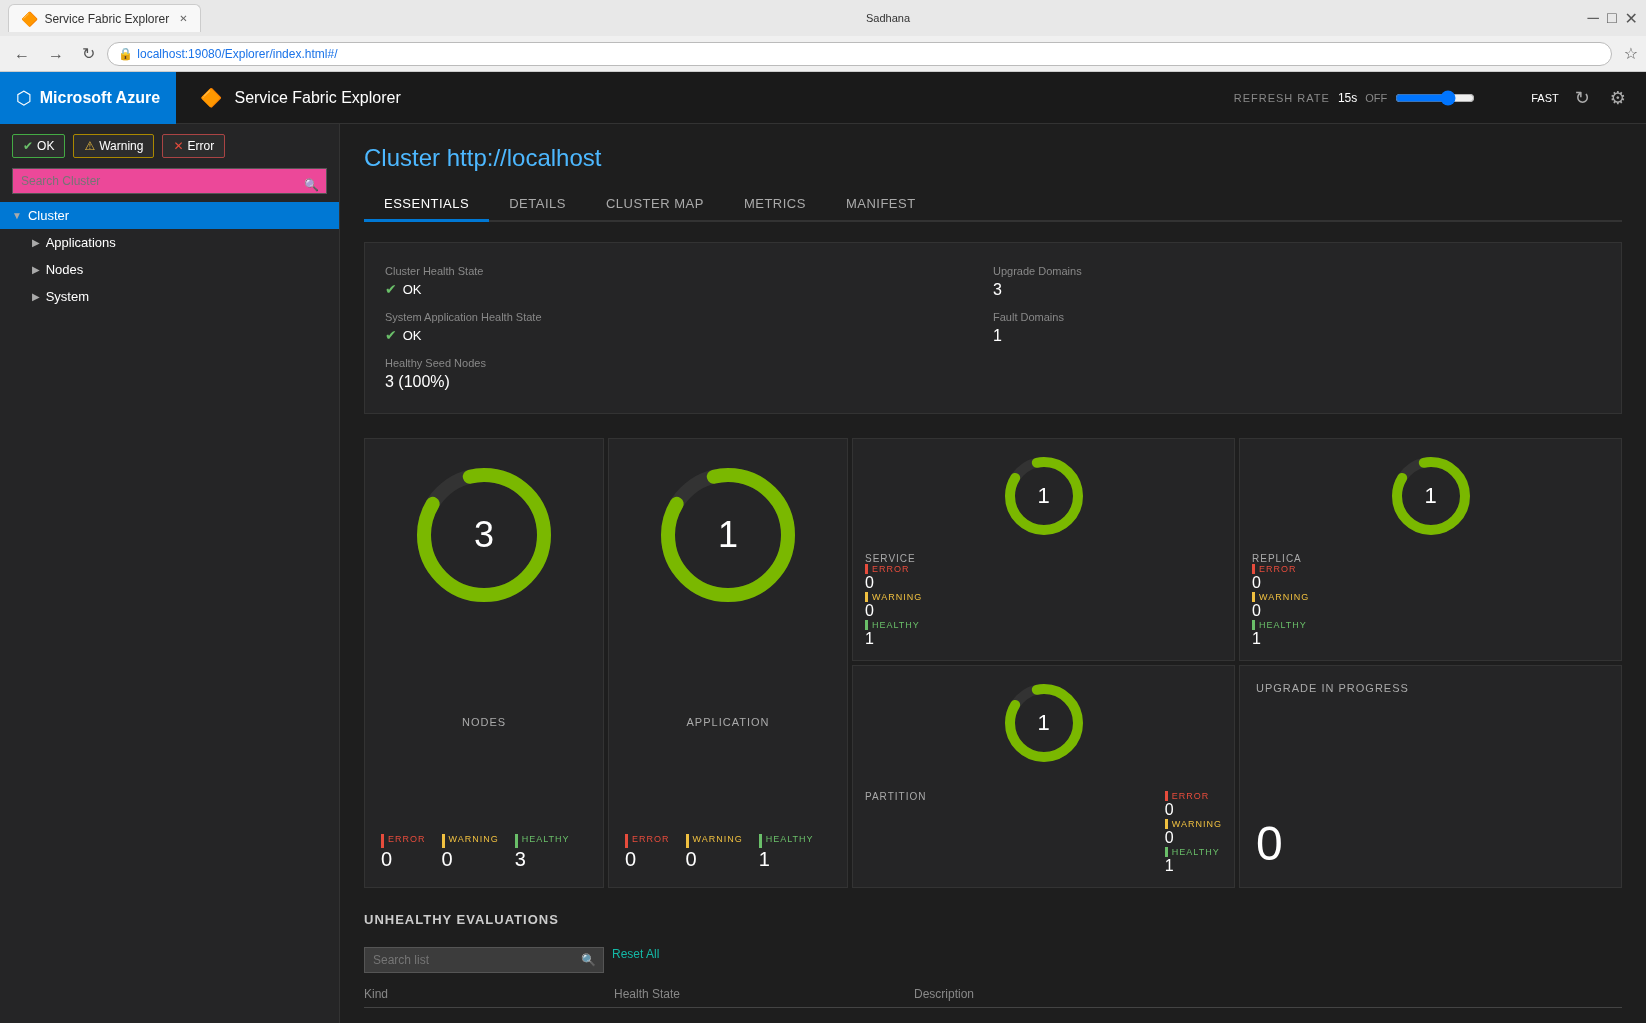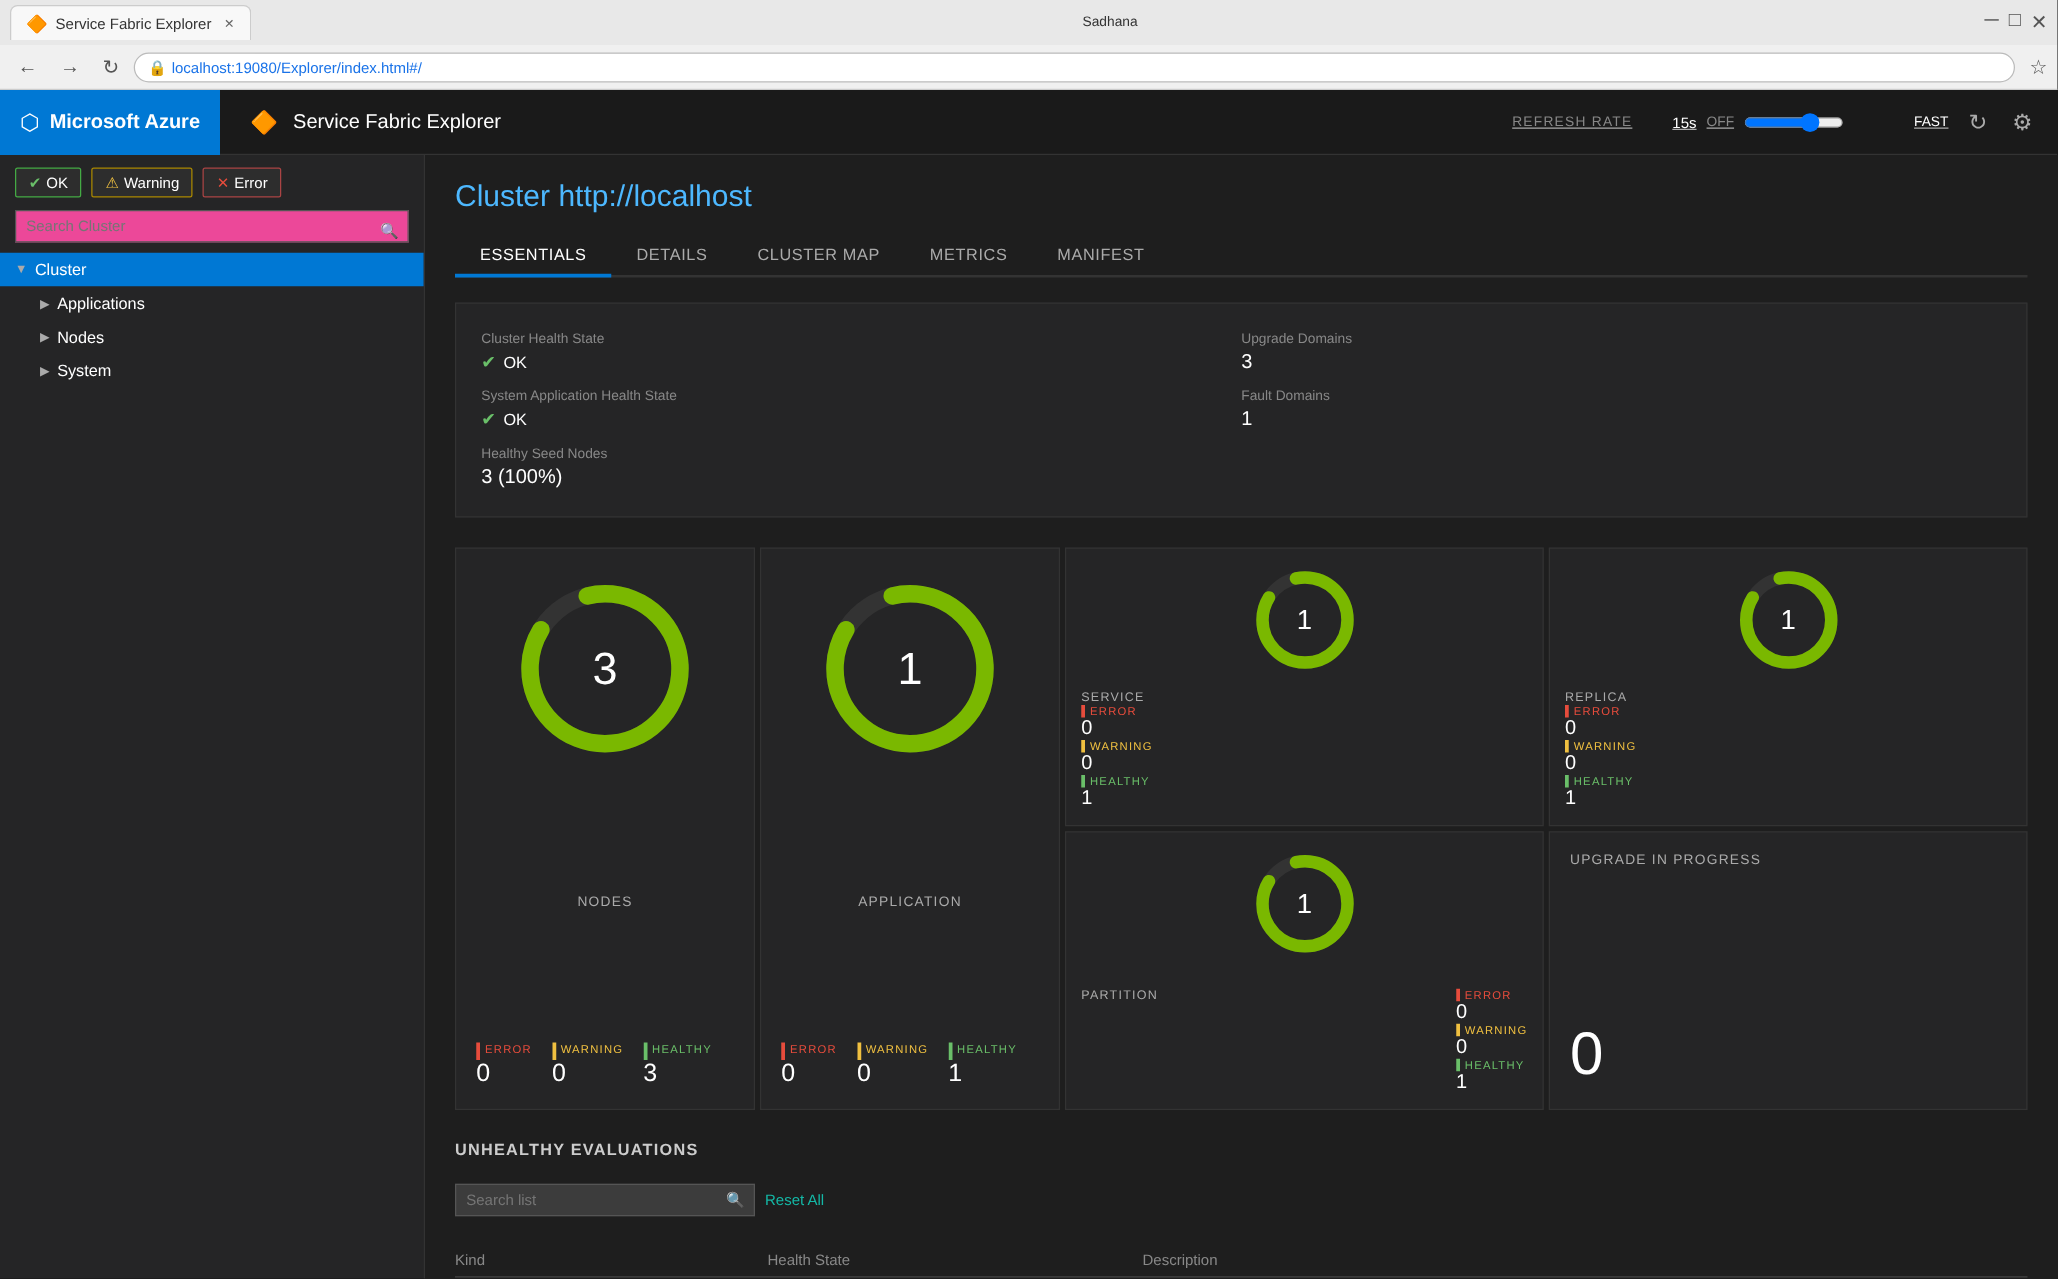--- a/index.html
+++ b/index.html
@@ -22,23 +22,23 @@
     .browser-bookmark { color: #555; margin-left: 6px; font-size: 16px; }
 
     
     .app-container { display: flex; flex-direction: column; height: calc(1023px - 72px); }
     .app-header { background: #1a1a1a; display: flex; align-items: center; height: 52px; padding: 0 16px; gap: 12px; border-bottom: 1px solid #333; }
     .app-logo { display: flex; align-items: center; gap: 8px; background: #0078d4; padding: 8px 16px; margin-left: -16px; height: 52px; }
     .app-logo-text { font-size: 16px; font-weight: 600; color: #fff; }
     .app-service-icon { color: #e8740c; font-size: 18px; margin-left: 12px; }
     .app-service-title { font-size: 16px; font-weight: 500; color: #fff; }
     .header-spacer { flex: 1; }
-    .refresh-controls { display: flex; align-items: center; gap: 8px; font-size: 12px; color: #aaa; text-decoration: underline; }
+    .refresh-controls { display: flex; align-items: center; gap: 8px; font-size: 12px; color: #aaa; }
     .refresh-rate-label { font-size: 11px; color: #888; letter-spacing: 1px; }
-    .refresh-value { color: #fff; font-size: 12px; margin-left: 24px; }
+    .refresh-value { color: #fff; font-size: 12px; }
     .refresh-off { font-size: 11px; color: #888; }
     .refresh-fast { font-size: 11px; color: #fff; margin-left: 48px; }
     .refresh-slider { width: 80px; }
     .header-icon-btn { background: none; border: none; cursor: pointer; color: #aaa; font-size: 18px; padding: 0 4px; }
 
     
     .main-layout { display: flex; flex: 1; overflow: hidden; }
 
     
     .sidebar { width: 340px; background: #252526; border-right: 1px solid #333; display: flex; flex-direction: column; flex-shrink: 0; }
@@ -101,21 +101,21 @@
     .stat-value { font-size: 20px; color: #fff; font-weight: 300; }
     .stat-inline { display: flex; align-items: flex-start; gap: 2px; }
 
     
     .upgrade-title { font-size: 11px; color: #aaa; letter-spacing: 1px; margin-bottom: 8px; }
     .upgrade-number { font-size: 48px; font-weight: 300; color: #fff; }
 
     
     .unhealthy-section { }
     .unhealthy-title { font-size: 13px; font-weight: 600; color: #ccc; letter-spacing: 1px; margin-bottom: 20px; }
-    .search-filter-row { display: flex; align-items: center; gap: 8px; margin-bottom: 22px; }
+    .search-filter-row { display: flex; align-items: flex-start; gap: 8px; margin-bottom: 8px; }
     .filter-search { background: #3c3c3c; border: 1px solid #555; color: #fff; padding: 5px 28px 5px 8px; font-size: 12px; outline: none; width: 240px; position: relative; }
     .filter-search-wrapper { position: relative; display: inline-block; }
     .filter-search-icon { position: absolute; right: 8px; top: 50%; transform: translateY(-50%); color: #888; font-size: 12px; pointer-events: none; }
     .reset-link { color: #14b8a6; font-size: 12px; cursor: pointer; text-decoration: none; background: none; border: none; }
     .table-header { display: grid; grid-template-columns: 250px 300px 1fr; padding: 6px 0; border-bottom: 1px solid #444; margin-bottom: 4px; }
     .table-header-cell { font-size: 12px; color: #888; }
 
     
     ::-webkit-scrollbar { width: 6px; }
     ::-webkit-scrollbar-track { background: #1a1a1a; }

